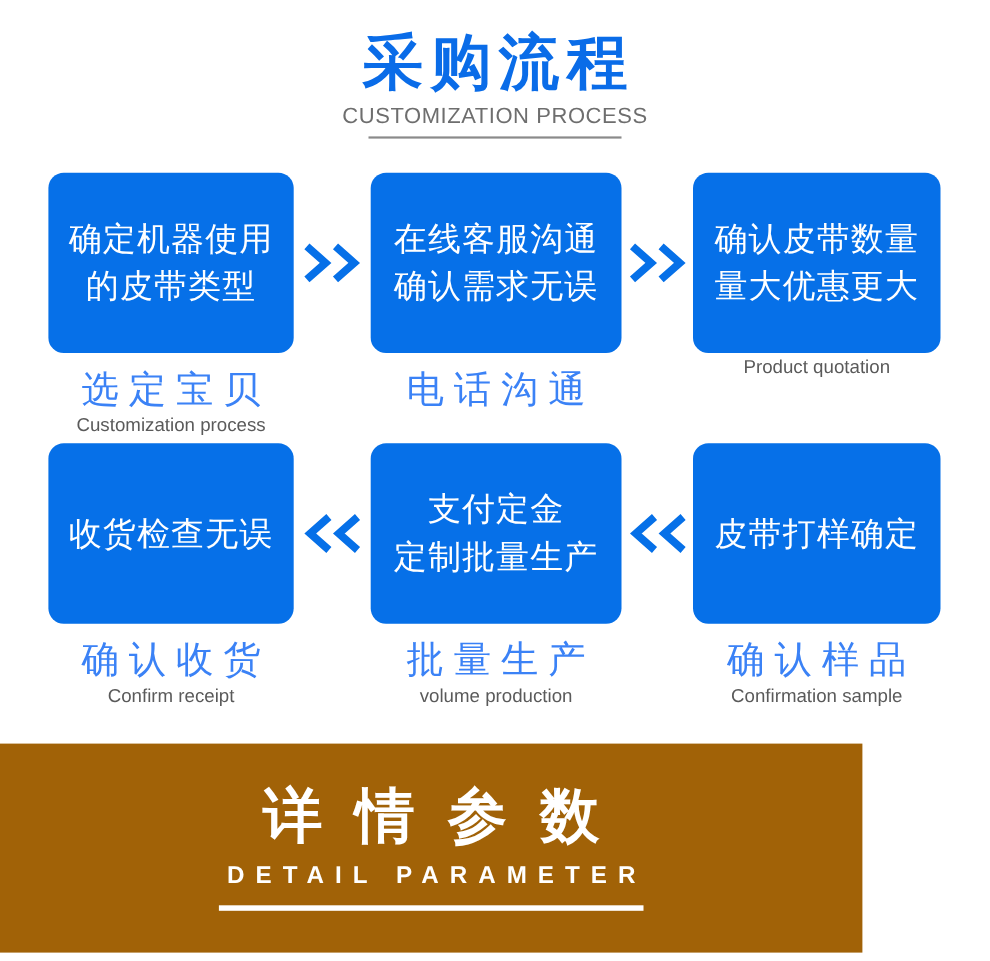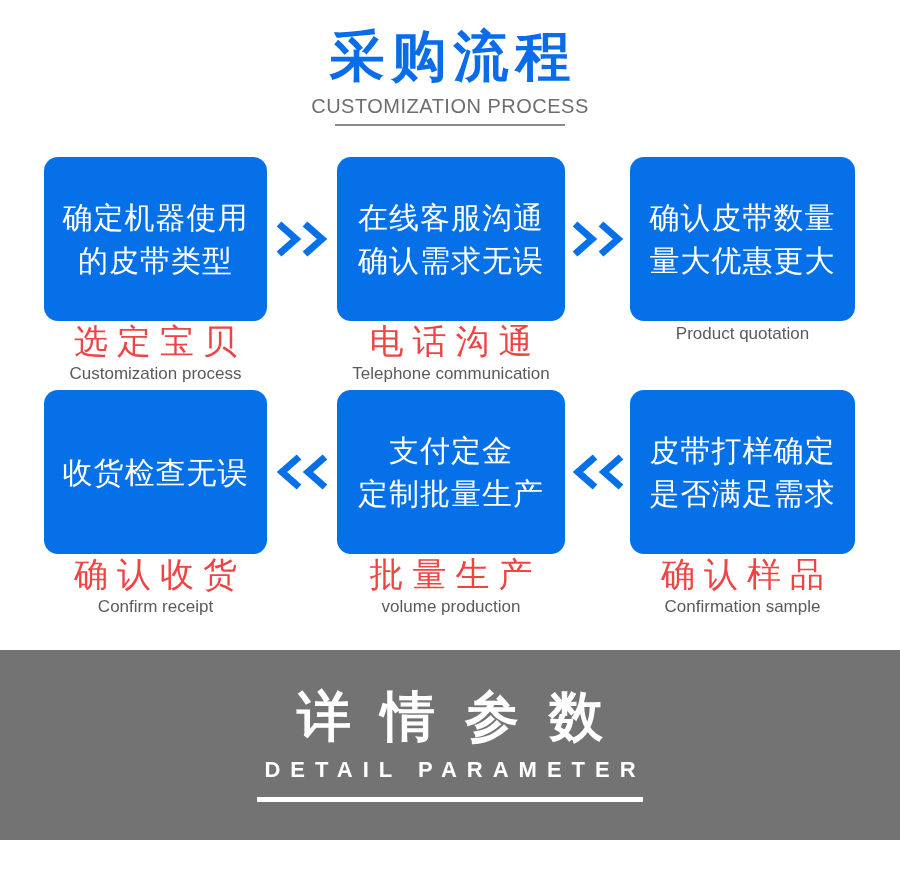--- a/index.html
+++ b/index.html
@@ -63,24 +63,25 @@
     text-align: center;
   }
   .step-box .line {
     font-size: 30px;
     line-height: 43px;
     letter-spacing: 1px;
     font-weight: 500;
     white-space: nowrap;
   }
   .step-label {
+    margin-top: 13px;
     text-align: center;
     font-size: 34px;
     line-height: 40px;
-    color: #ef4444;
+    color: #3b82f6;
     letter-spacing: 9px;
     padding-left: 9px;
     white-space: nowrap;
   }
   .step-sub {
     margin-top: 3px;
     text-align: center;
     font-size: 17px;
     line-height: 19px;
     color: #5a5a5a;
@@ -92,23 +93,23 @@
     display: flex;
     align-items: center;
     justify-content: center;
   }
   .arrow-cell svg { display: block; }
   .arrow-left svg { transform: scaleX(-1); }
 
   
   .banner {
     margin-top: 34px;
-    width: 900px;
+    width: 784px;
     height: 190px;
-    background: #737373;
+    background: #a16207;
     text-align: center;
   }
   .banner-title {
     padding-top: 36px;
     color: #ffffff;
     font-size: 54px;
     font-weight: bold;
     letter-spacing: 30px;
     padding-left: 30px;
     line-height: 60px;
@@ -159,21 +160,20 @@
         </svg>
       </span>
     </div>
 
     <div class="step w2">
       <div class="step-box">
         <div class="line">在线客服沟通</div>
         <div class="line">确认需求无误</div>
       </div>
       <div class="step-label">电话沟通</div>
-      <div class="step-sub">Telephone communication</div>
     </div>
 
     <div class="arrow-cell gap2 arrow-right">
       <span>
         <svg width="52" height="36" viewBox="0 0 52 36">
           <path d="M3 3 L20 18 L3 33" fill="none" stroke="#0670e8" stroke-width="7"></path>
           <path d="M29 3 L46 18 L29 33" fill="none" stroke="#0670e8" stroke-width="7"></path>
         </svg>
       </span>
     </div>
@@ -221,21 +221,20 @@
         <svg width="52" height="36" viewBox="0 0 52 36">
           <path d="M3 3 L20 18 L3 33" fill="none" stroke="#0670e8" stroke-width="7"></path>
           <path d="M29 3 L46 18 L29 33" fill="none" stroke="#0670e8" stroke-width="7"></path>
         </svg>
       </span>
     </div>
 
     <div class="step w3">
       <div class="step-box">
         <div class="line">皮带打样确定</div>
-        <div class="line">是否满足需求</div>
       </div>
       <div class="step-label">确认样品</div>
       <div class="step-sub">Confirmation sample</div>
     </div>
 
   </div>
 
 </div>
 
 <div class="banner">

